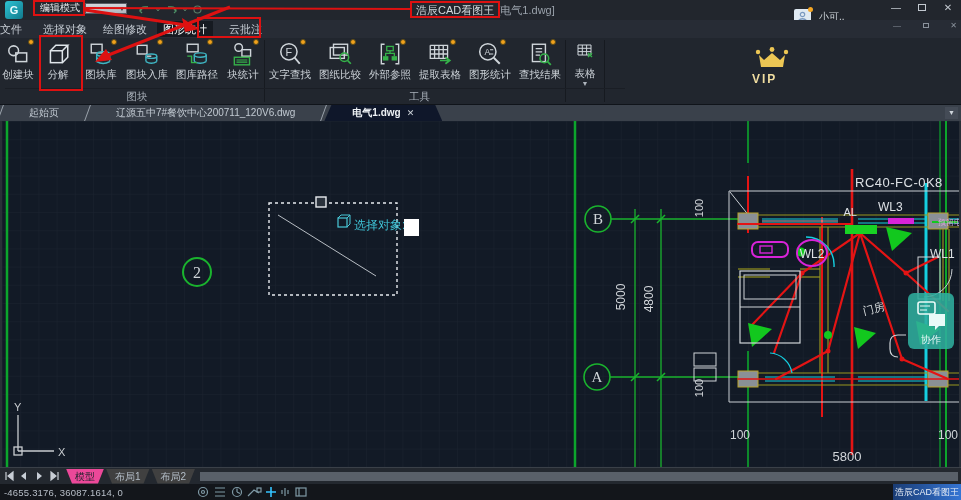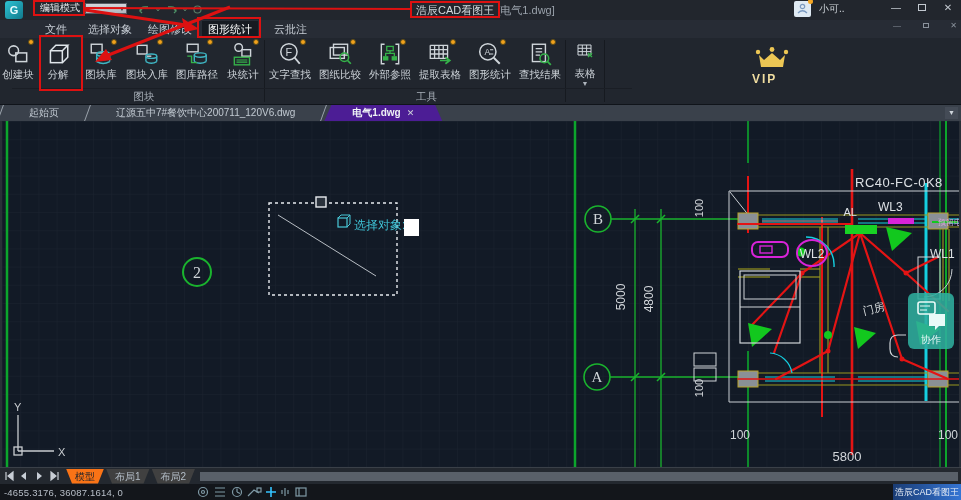--- a/index.html
+++ b/index.html
@@ -8,21 +8,21 @@
 
 .titlebar { height:20px; background:#22262d; position:relative; display:flex; align-items:center; flex:none; }
 .logo { position:absolute; left:5px; top:1px; width:18px; height:18px; border-radius:3px; background:linear-gradient(135deg,#2ec3d4,#117a8c); color:#eafcff; font-size:11px; font-weight:bold; text-align:center; line-height:18px; }
 .mode-label { position:absolute; left:38px; top:2px; width:44px; height:12px; color:#e6e9ec; font-size:10px; line-height:12px; text-align:center; }
 .mode-combo { position:absolute; left:85px; top:3px; width:42px; height:11px; background:linear-gradient(#d3d7dc,#aeb4bb); border:1px solid #565c64; }
 .mode-combo .arr { position:absolute; right:1px; top:2px; font-size:6px; color:#333; }
 .qa { position:absolute; left:138px; top:4px; display:flex; gap:4px; align-items:center; }
 .title-wrap { position:absolute; left:416px; top:3px; font-size:11px; white-space:nowrap; }
 .title-app { color:#d4dade; }
 .title-doc { color:#9aa2ab; }
-.user-wrap { position:absolute; left:794px; top:1px; display:flex; align-items:center; }
+.user-wrap { position:absolute; left:794px; top:9px; display:flex; align-items:center; }
 .avatar { width:17px; height:16px; background:#dfe9f2; border-radius:2px; position:relative; }
 .avatar svg { display:block; margin:2px auto 0; }
 .badge-o { position:absolute; right:-2px; top:-2px; width:5px; height:5px; border-radius:50%; background:#f5a623; }
 .user-name { margin-left:8px; color:#d2d8dd; font-size:10px; }
 .winbtns { position:absolute; left:886px; top:0; width:72px; height:16px; display:flex; justify-content:space-between; align-items:center; color:#c2c8cf; }
 .winbtns .wb { width:20px; text-align:center; font-size:10px; line-height:14px; }
 .wb.max i { display:inline-block; width:8px; height:7px; border:1px solid #c2c8cf; }
 
 .menubar { height:18px; background:#272c35; position:relative; display:flex; align-items:center; flex:none; }
 .mtab { color:#c6ccd4; font-size:11px; line-height:16px; }
@@ -31,41 +31,41 @@
 .docbtns i { display:inline-block; width:6px; height:5px; border:1px solid #8a929c; margin-top:2px; }
 
 .ribbon { height:67px; background:#21262e; position:relative; flex:none; border-bottom:1px solid #10141a; }
 .rb-row { display:flex; height:50px; }
 .rbtn { position:relative; display:flex; flex-direction:column; align-items:center; padding-top:3px; }
 .rbtn .ric { position:relative; width:26px; height:26px; }
 .rbtn .ric svg { display:block; }
 .rbtn .rlb { margin-top:1px; font-size:10.5px; color:#ccd2d8; white-space:nowrap; }
 .badge { position:absolute; right:-3px; top:-2px; width:6px; height:6px; border-radius:50%; background:#f2a21c; border:1px solid #5a4a16; }
 .rsep { width:1px; height:62px; background:#161a20; margin-top:2px; }
-.grp-labels { position:absolute; top:50px; left:12px; height:16px; display:flex; width:620px; border-top:1px solid #1a1e25; }
+.grp-labels { position:absolute; top:50px; left:5px; height:16px; display:flex; width:620px; border-top:1px solid #1a1e25; }
 .glb { color:#a9b1ba; font-size:10.5px; text-align:center; line-height:15px; }
 .tbl-btn { width:38px; }
 .tbl-btn .rlb { margin-top:6px; }
 .tbl-btn .tarr { color:#aeb5bd; font-size:7px; line-height:5px; }
 .vip { position:absolute; left:752px; top:8px; width:56px; text-align:left; }
 .vip .viptxt { color:#f0dda0; font-size:12px; font-weight:bold; letter-spacing:2px; margin-top:-2px; }
 
 .doctabs { height:16px; background:#3a414b; position:relative; display:flex; flex:none; align-items:stretch; }
 .dtab { position:relative; height:16px; display:flex; align-items:center; padding:0 28px; font-size:10px; color:#c2cad2; }
-.dtab.active { background:#4c1d95; color:#eef2f5; font-weight:bold; clip-path:polygon(7px 0, calc(100% - 7px) 0, 100% 100%, 0 100%); }
+.dtab.active { background:#0f172a; color:#eef2f5; font-weight:bold; clip-path:polygon(7px 0, calc(100% - 7px) 0, 100% 100%, 0 100%); }
 .dtab .x { margin-left:6px; font-weight:normal; color:#cdd3d9; font-size:9px; }
 .slash { width:1px; height:16px; background:#9ba3ac; transform:skewX(-20deg); }
 .dtab-dd { position:absolute; right:3px; top:2px; width:13px; height:12px; background:#444b56; color:#d0d6dc; font-size:7px; text-align:center; line-height:12px; }
 
 .canvas { position:relative; flex:none; height:346px; background:#121a26; border-left:2px solid #2a3038; border-right:2px solid #2a3038; }
 
 .layoutrow { height:17px; background:#23282f; display:flex; align-items:center; flex:none; border-top:1px solid #3a4048; }
 .nav { display:flex; padding:0 6px 0 4px; }
 .ltab { height:15px; padding:0 9px; font-size:10px; line-height:15px; color:#b4bec8; background:#404040; clip-path:polygon(0 0, 100% 0, calc(100% - 6px) 100%, 6px 100%); margin-right:2px; }
-.ltab.active { background:#f97316; color:#1d232b; }
+.ltab.active { background:#ec4899; color:#1d232b; }
 .hscroll { flex:1; height:9px; background:#596069; margin:0 3px; }
 
 .statusbar { height:16px; background:#13161b; position:relative; flex:none; }
 .coords { position:absolute; left:4px; top:3px; color:#b8bfc8; font-size:9.5px; letter-spacing:0.2px; }
 .sicons { position:absolute; left:196px; top:1px; }
 .brand { position:absolute; right:0; top:0; width:68px; height:16px; background:linear-gradient(90deg,#1a3c74,#3575d4); color:#e8eef6; font-size:9px; text-align:center; line-height:16px; }
 
 .overlay { position:absolute; left:0; top:0; z-index:60; pointer-events:none; }
 </style>
 </head>
@@ -111,21 +111,21 @@
       <div class="user-name">小可..</div>
     </div>
     <div class="winbtns">
       <span class="wb">—</span>
       <span class="wb max"><i></i></span>
       <span class="wb">✕</span>
     </div>
   </div>
 
   <div class="menubar">
-    <span class="mtab" style="margin-left:45px">文件</span>
+    <span class="mtab" style="">文件</span>
     <span class="mtab" style="margin-left:21px">选择对象</span>
     <span class="mtab" style="margin-left:16px">绘图修改</span>
     <span class="mtab active" style="margin-left:10px">图形统计</span>
     <span class="mtab" style="margin-left:16px">云批注</span>
     <div class="docbtns">
       <span>—</span>
       <i></i>
       <span>✕</span>
     </div>
   </div>

